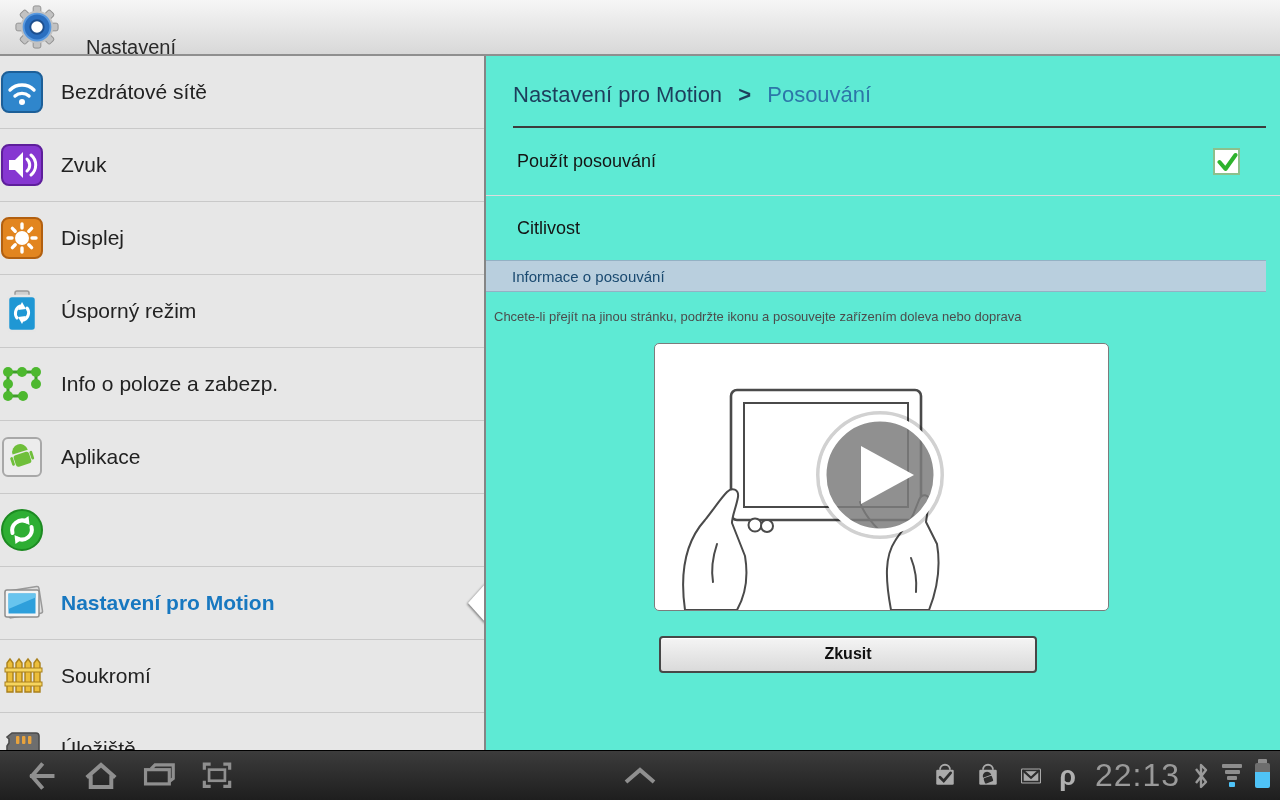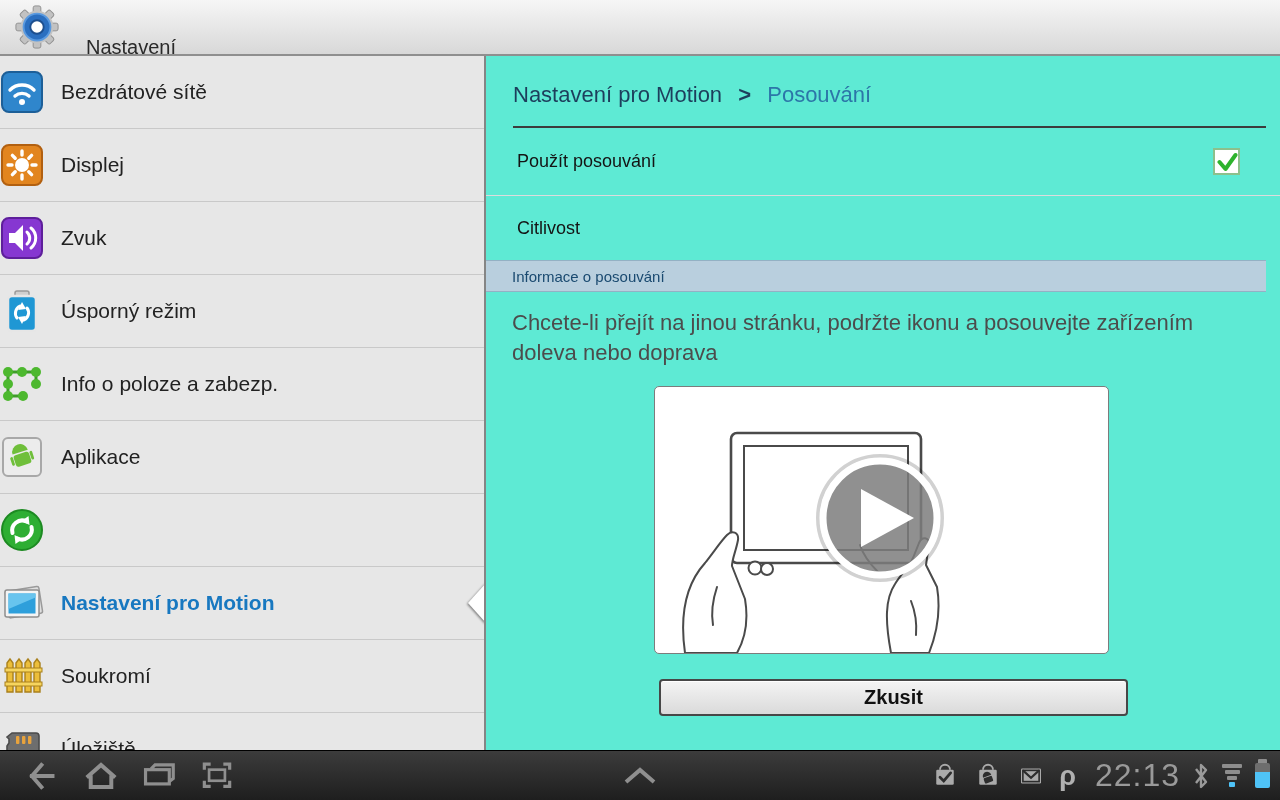--- a/index.html
+++ b/index.html
@@ -39,26 +39,26 @@
        padding:0 40px 0 31px;gap:20px;}
   .row1{height:68px;border-bottom:1px solid #dcdcdc;}
   .row2{height:64px;}
   .row .rlbl{font-size:18px;color:#141414;}
   .checkbox{width:27px;height:27px;background:#fff;border:2px solid #8cc08c;
             display:flex;align-items:center;justify-content:center;}
   .section-bar{height:32px;margin-right:14px;background:#b9cfde;
                border-top:1px solid #93b1c4;border-bottom:1px solid #93b1c4;
                display:flex;align-items:center;padding-left:26px;
                font-size:15px;font-weight:normal;color:#1a4a70;}
-  .desc{margin:16px 78px 0 26px;font-size:22px;color:#4c4c4c;line-height:1.38;}
+  .desc{margin:16px 78px 0 8px;font-size:13px;color:#4c4c4c;line-height:1.38;}
   .videobox{width:455px;height:268px;margin:17px 0 0 168px;border:1px solid #7c7c7c;
             border-radius:5px;background:#fff;position:relative;}
-  .try-btn{display:block;width:469px;height:37px;margin:25px 0 0 173px;
+  .try-btn{display:block;width:378px;height:37px;margin:25px 0 0 173px;
            background:linear-gradient(#f4f4f4,#dadada);border:2px solid #474747;border-radius:4px;
-           font-family:inherit;font-size:20px;font-weight:bold;color:#111;
+           font-family:inherit;font-size:16px;font-weight:bold;color:#111;
            box-shadow:inset 0 1px 0 #fff;cursor:pointer;}
 
   
   .bottombar{position:absolute;left:0;right:0;bottom:0;height:50px;
              background:linear-gradient(#3c3c3c,#1e1e1e);border-top:1px solid #000;
              display:flex;align-items:center;}
   .navgroup{display:flex;align-items:center;margin-left:14px;}
   .navbtn{width:58px;height:46px;display:flex;align-items:center;justify-content:center;cursor:pointer;}
   .navbtn svg{width:40px;height:38px;}
   .expander{position:absolute;left:50%;transform:translateX(-50%);width:60px;height:46px;
@@ -113,50 +113,50 @@
           <rect x="2" y="2" width="40" height="40" rx="7" fill="none" stroke="#1d5f98" stroke-width="2"></rect>
           <path d="M10 20 a17 17 0 0 1 24 0" fill="none" stroke="#fff" stroke-width="3.4" stroke-linecap="round"></path>
           <path d="M15 26 a10.5 10.5 0 0 1 14 0" fill="none" stroke="#fff" stroke-width="3.4" stroke-linecap="round"></path>
           <circle cx="22" cy="32" r="3" fill="#fff"></circle>
         </svg>
         <span class="lbl">Bezdrátové sítě</span>
       </div>
 
       <div class="side-item">
         <svg class="ic" viewBox="0 0 44 44">
+          <rect x="2" y="2" width="40" height="40" rx="7" fill="#8637d1"></rect>
+          <rect x="2" y="2" width="40" height="40" rx="7" fill="none" stroke="#5e1f9b" stroke-width="2"></rect>
+          <polygon points="9,17 15,17 23,9 23,35 15,27 9,27" fill="#fff"></polygon>
+          <path d="M27 16 a8 8 0 0 1 0 12" fill="none" stroke="#fff" stroke-width="3" stroke-linecap="round"></path>
+          <path d="M31 12 a13 13 0 0 1 0 20" fill="none" stroke="#fff" stroke-width="3" stroke-linecap="round"></path>
+        </svg>
+        <span class="lbl">Zvuk</span>
+      </div>
+
+      <div class="side-item">
+        <svg class="ic" viewBox="0 0 44 44">
           <rect x="2" y="2" width="40" height="40" rx="7" fill="#e2851f"></rect>
           <rect x="2" y="2" width="40" height="40" rx="7" fill="none" stroke="#b26010" stroke-width="2"></rect>
           <circle cx="22" cy="22" r="7" fill="#fff"></circle>
           <g stroke="#fff" stroke-width="3.4" stroke-linecap="round">
             <line x1="22" y1="8" x2="22" y2="12"></line>
               <line x1="22" y1="32" x2="22" y2="36"></line>
             <line x1="8" y1="22" x2="12" y2="22"></line>
               <line x1="32" y1="22" x2="36" y2="22"></line>
             <line x1="12.4" y1="12.4" x2="15.2" y2="15.2"></line>
               <line x1="28.8" y1="28.8" x2="31.6" y2="31.6"></line>
             <line x1="12.4" y1="31.6" x2="15.2" y2="28.8"></line>
               <line x1="28.8" y1="15.2" x2="31.6" y2="12.4"></line>
           </g>
         </svg>
         <span class="lbl">Displej</span>
       </div>
 
       <div class="side-item">
         <svg class="ic" viewBox="0 0 44 44">
-          <rect x="2" y="2" width="40" height="40" rx="7" fill="#8637d1"></rect>
-          <rect x="2" y="2" width="40" height="40" rx="7" fill="none" stroke="#5e1f9b" stroke-width="2"></rect>
-          <polygon points="9,17 15,17 23,9 23,35 15,27 9,27" fill="#fff"></polygon>
-          <path d="M27 16 a8 8 0 0 1 0 12" fill="none" stroke="#fff" stroke-width="3" stroke-linecap="round"></path>
-          <path d="M31 12 a13 13 0 0 1 0 20" fill="none" stroke="#fff" stroke-width="3" stroke-linecap="round"></path>
-        </svg>
-        <span class="lbl">Zvuk</span>
-      </div>
-
-      <div class="side-item">
-        <svg class="ic" viewBox="0 0 44 44">
           <rect x="15" y="2" width="14" height="7" rx="2" fill="#cfcfcf" stroke="#9a9a9a" stroke-width="1.5"></rect>
           <rect x="8" y="7" width="28" height="35" rx="4" fill="#1f97d4"></rect>
           <rect x="8" y="7" width="28" height="35" rx="4" fill="none" stroke="#e6e6e6" stroke-width="2.5"></rect>
           <path d="M17 29 a8 8 0 0 1 3 -12" fill="none" stroke="#fff" stroke-width="3" stroke-linecap="round"></path>
           <polygon points="22,13 18,21 26,20" fill="#fff"></polygon>
           <path d="M27 19 a8 8 0 0 1 -3 12" fill="none" stroke="#fff" stroke-width="3" stroke-linecap="round"></path>
           <polygon points="22,35 26,27 18,28" fill="#fff"></polygon>
         </svg>
         <span class="lbl">Úsporný režim</span>
       </div>

